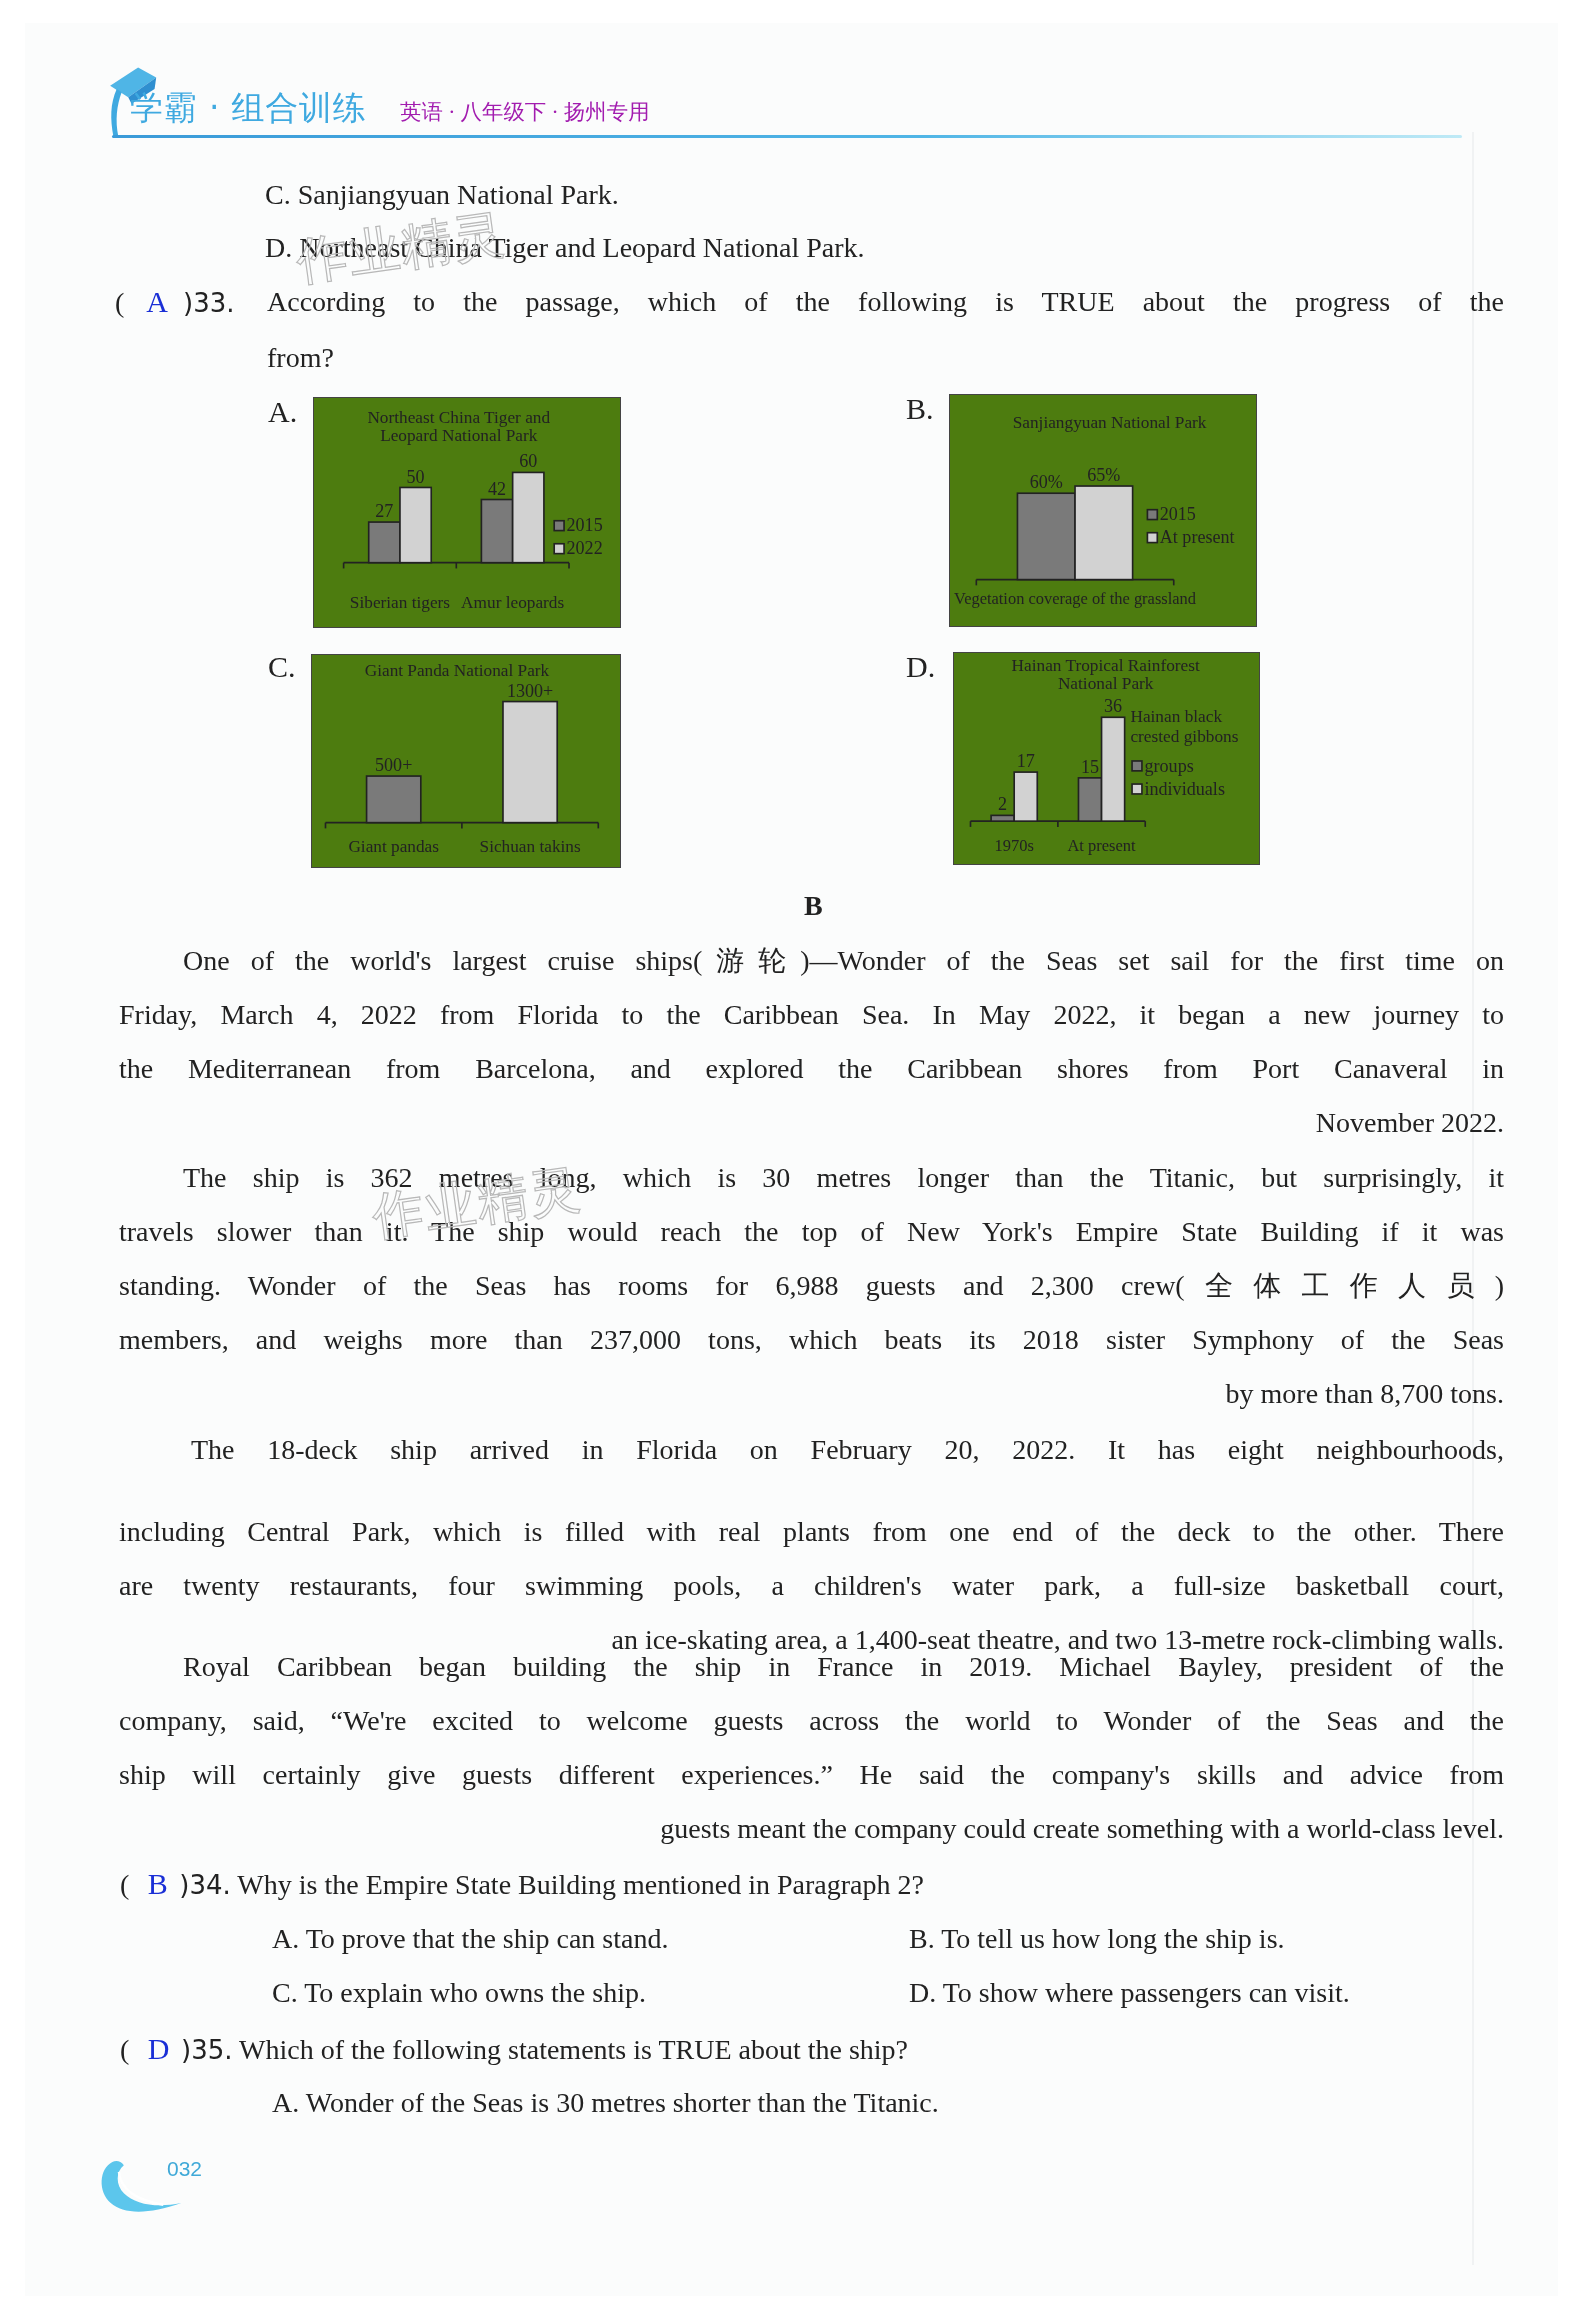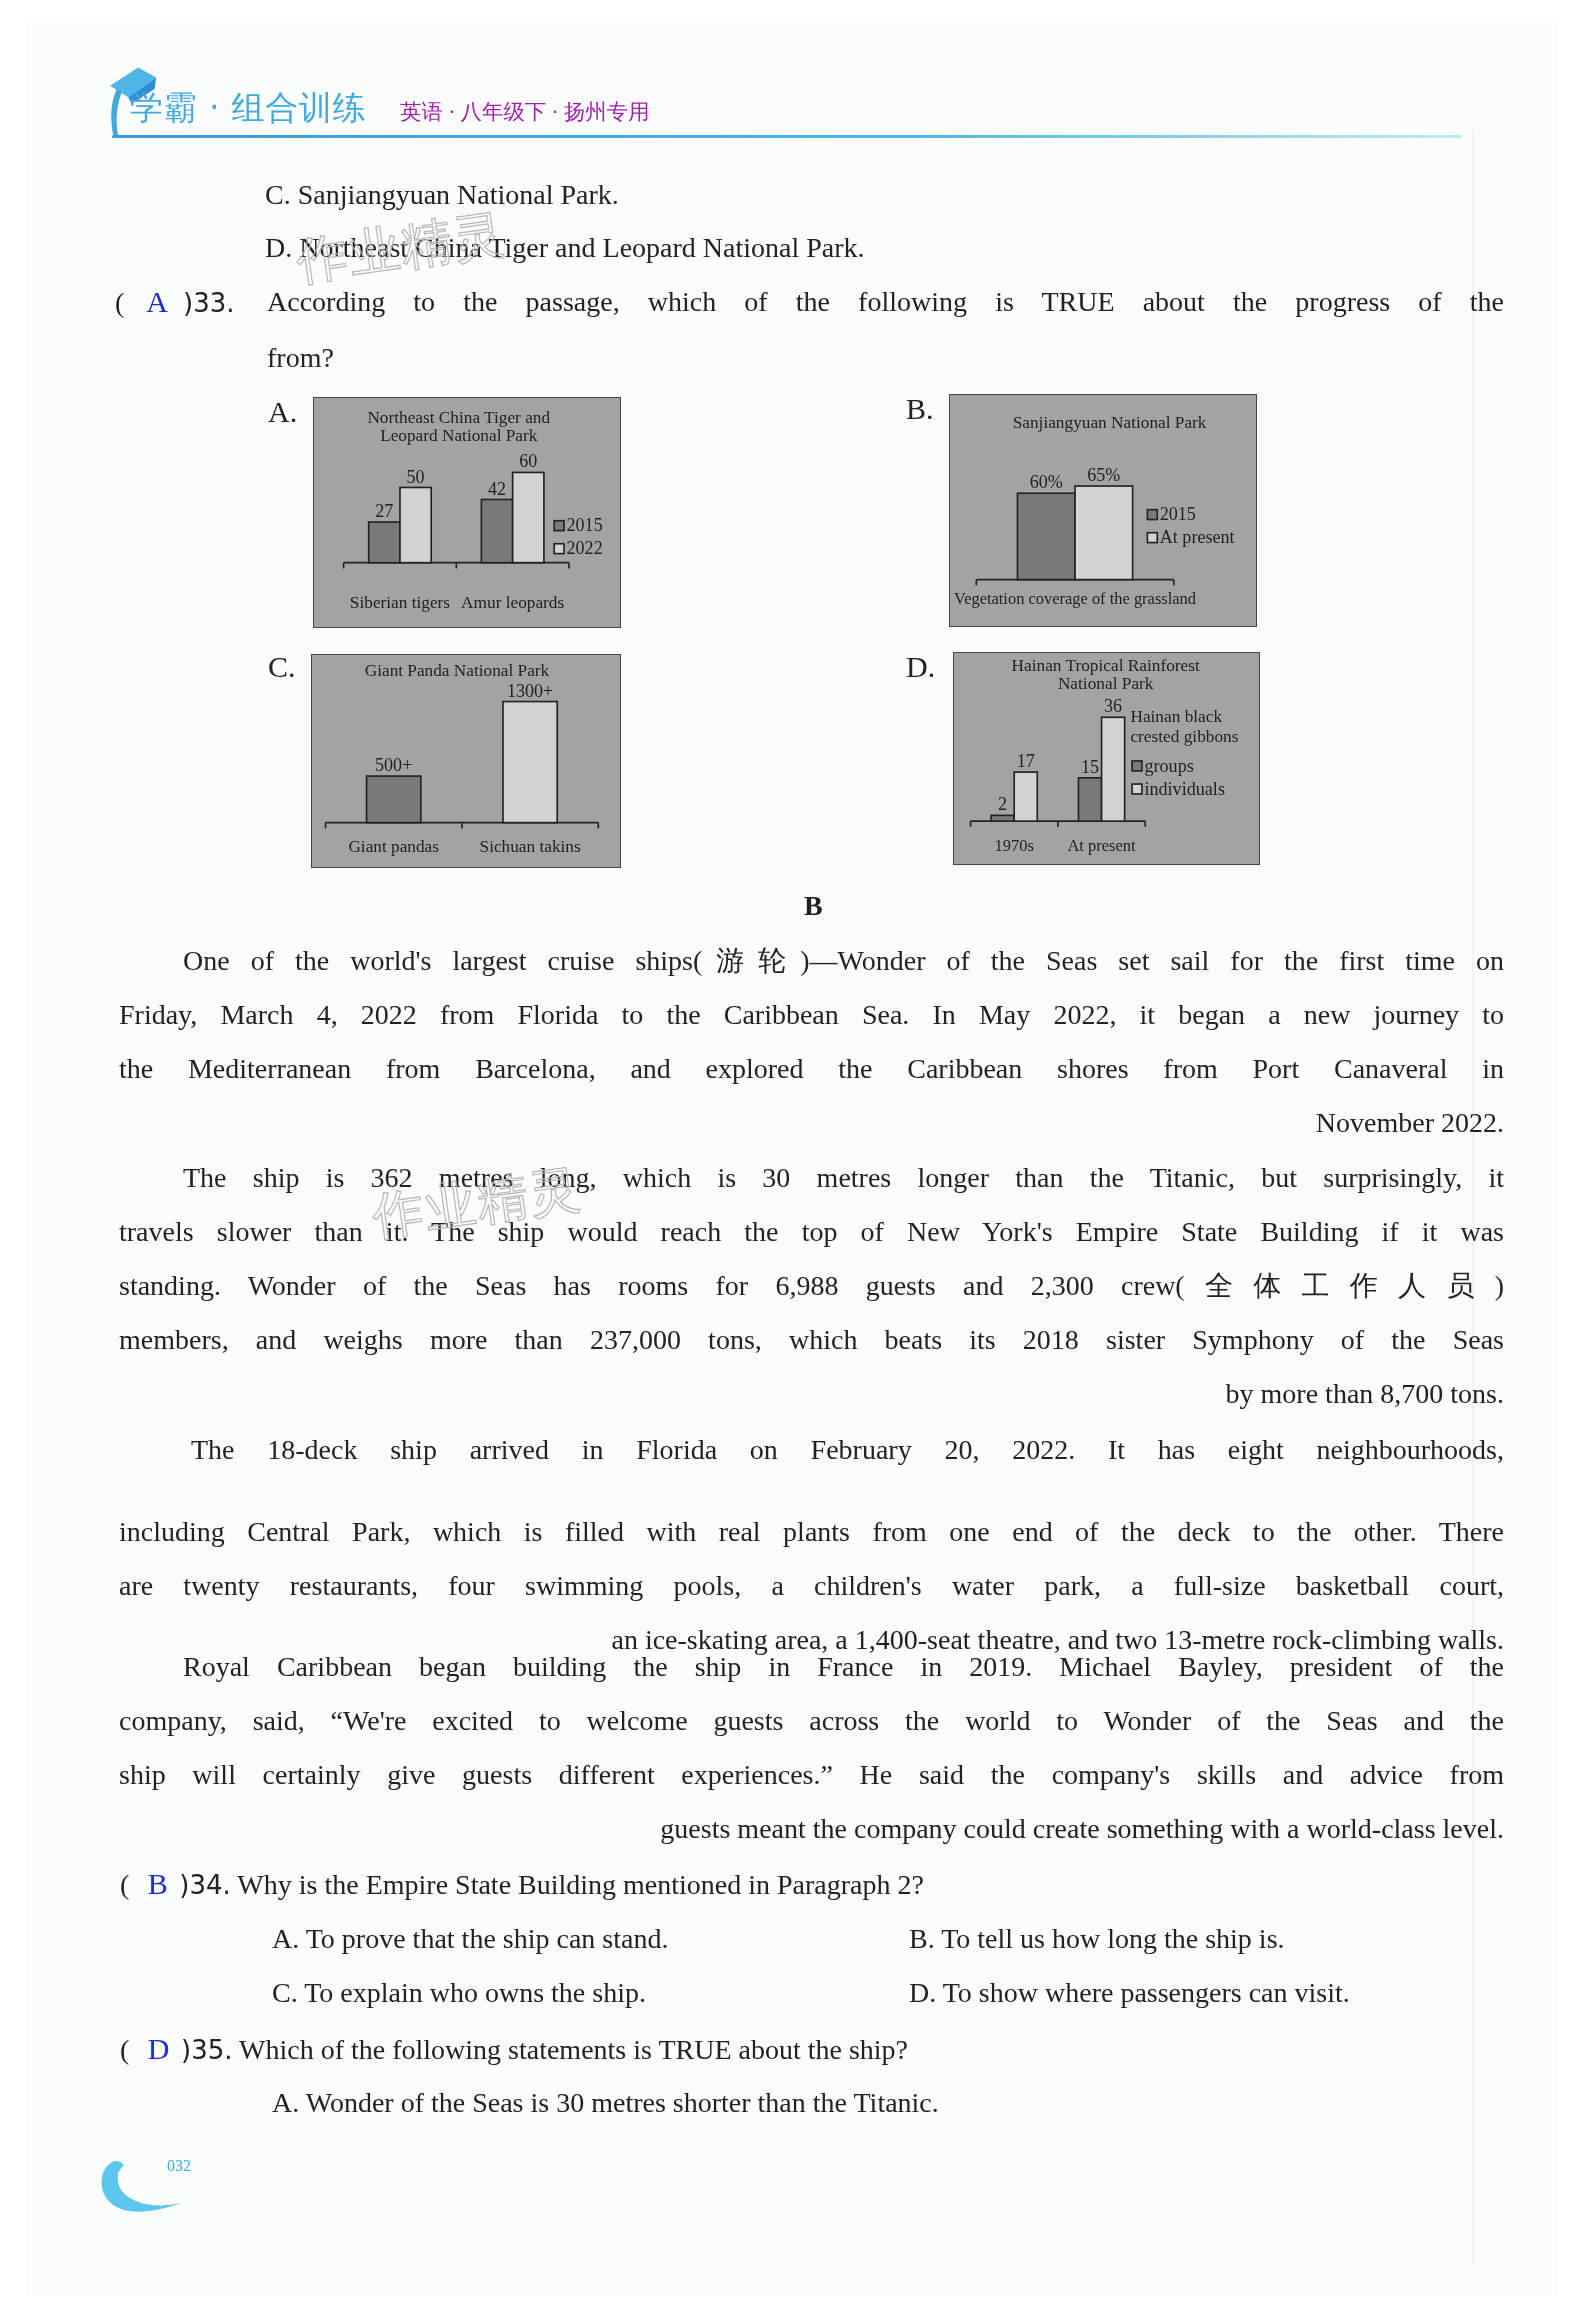--- a/index.html
+++ b/index.html
@@ -23,28 +23,28 @@
   .ans { color: #1a2fd6; font-size: 30px; }
   .qnum { font-family: "DejaVu Sans", sans-serif; font-size: 26px; }
   .justify { text-align: justify; text-align-last: justify; white-space: normal; }
 
   .wm { left: 296px; top: 214px; font-family: "DejaVu Sans", sans-serif; font-size: 51px; color: transparent;
         -webkit-text-stroke: 1.2px #b8b8b8; transform: rotate(-8deg); letter-spacing: 1.6px; white-space: nowrap; }
   .wm2 { left: 372px; top: 1169px; }
 
   
   .opt-letter { font-size: 30px; color: #222; }
-  .chart-box { border: 1.6px solid #444; background: #a3a3a3; }
+  .chart-box { border: 1.6px solid #444; background: #4d7c0f; }
   .chart-box svg { display: block; }
   .bar-dark { fill: #7a7a7a; stroke: #222; stroke-width: 2; }
   .bar-light { fill: #d2d2d2; stroke: #222; stroke-width: 2; }
   .ctext { font-family: "Liberation Serif", serif; fill: #222; }
 
   .footer-mark { left: 91px; top: 2152px; width: 115px; height: 66px; }
-  .footer-num { left: 167px; top: 2157px; font-family: Liberation Serif, serif; font-size: 16px; color: #3fa9d8; }
+  .footer-num { left: 167px; top: 2157px; font-family: Liberation Sans, sans-serif; font-size: 21px; color: #3fa9d8; }
 </style>
 </head>
 <body>
 
 <div class="page"></div>
 <div class="abs rt-line"></div>
 
 <svg class="abs hdr-logo" viewBox="0 0 70 96">
   <polygon points="6,30 40,8 62,20 28,44" fill="#4fb5e6"></polygon>
   <polygon points="28,44 62,20 60,34 32,52" fill="#2f8fd0"></polygon>

